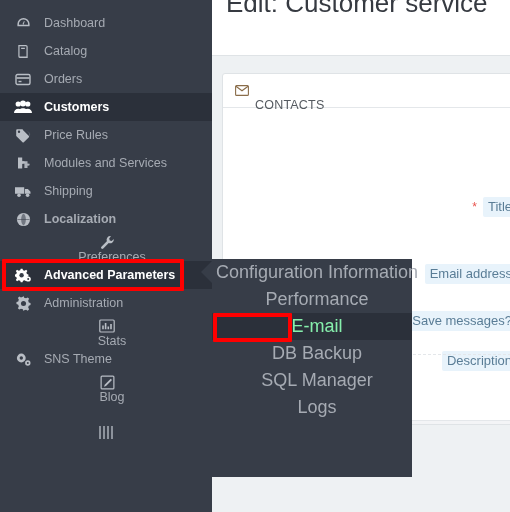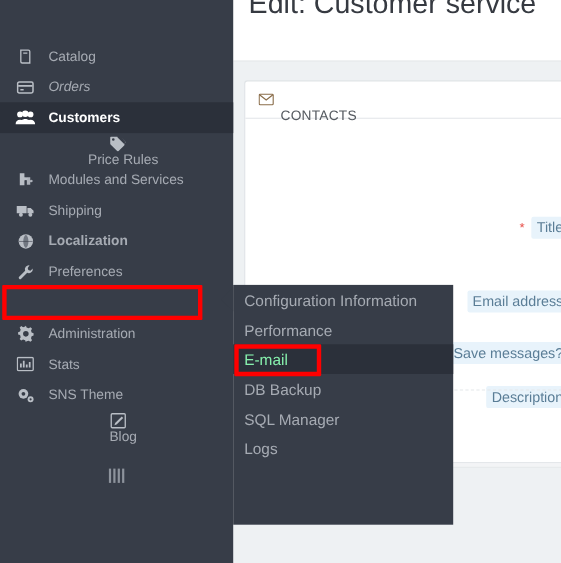--- a/index.html
+++ b/index.html
@@ -78,23 +78,24 @@
     width: 0; height: 0;
     border-top: 11px solid transparent;
     border-bottom: 11px solid transparent;
     border-right: 11px solid #373d48;
   }
   .sub-item {
     height: 27px;
     display: flex; align-items: center;
     padding-left: 10px;
     color: #a6abb3;
-    font-size: 14px;
+    font-size: 18px;
     white-space: nowrap;
     cursor: pointer;
+    justify-content: center;
   }
   .sub-item.hover {
     background: #2b303a;
     color: #86efac;
   }
 
   
   #main {
     position: absolute;
     left: 212px; top: 0;
@@ -181,31 +182,39 @@
   #redbox-advanced { left: 2px;   top: 259px; width: 182px; height: 32px; }
   #redbox-email    { left: 213px; top: 313px; width: 79px;  height: 29px; }
 </style>
 </head>
 <body>
 
 <div id="root">
 
   <nav id="sidebar">
 
+    <div class="nav-item" style="top: 9px; position: absolute; left: 0px; right: 0px;">
+      <span class="ico">
+        <svg width="15" height="15" viewBox="0 0 16 16" fill="currentColor">
+            <path d="M8 2a6.5 6.5 0 0 0-6.5 6.5V11h13V8.5A6.5 6.5 0 0 0 8 2zm0 1.6a4.9 4.9 0 0 1 4.9 4.9v.9H3.1v-.9A4.9 4.9 0 0 1 8 3.6zm.5 1.6L7 8.6l.9.6 1.4-3.3-.8-.7z"></path>
+          </svg>
+      </span>
+      <span class="lbl">Dashboard</span>
+    </div>
 
     <div class="nav-item" style="top: 37px; position: absolute; left: 0px; right: 0px;">
       <span class="ico">
         <svg width="14" height="15" viewBox="0 0 14 16" fill="currentColor">
             <path d="M2 1h8a2 2 0 0 1 2 2v12H4a2 2 0 0 1-2-2V1zm1.3 1.3v10.4c0 .4.3.7.7.7h6.7V3a.7.7 0 0 0-.7-.7H3.3zM5 4h4v1.2H5V4z"></path>
           </svg>
       </span>
       <span class="lbl">Catalog</span>
     </div>
 
-    <div class="nav-item" style="top: 65px; position: absolute; left: 0px; right: 0px; font-style: italic;">
+    <div class="nav-item" style="top: 65px; position: absolute; left: 0px; right: 0px;">
       <span class="ico">
         <svg width="16" height="13" viewBox="0 0 16 13" fill="none" stroke="currentColor" stroke-width="1.4">
             <rect x="1" y="1.5" width="14" height="10" rx="1.5"></rect>
             <path d="M1.5 5h13" stroke-width="1.6"></path>
             <path d="M3.5 8.5h3" stroke-width="1.4"></path>
           </svg>
       </span>
       <span class="lbl">Orders</span>
     </div>
 
@@ -214,21 +223,21 @@
         <svg width="18" height="14" viewBox="0 0 18 14" fill="currentColor">
             <circle cx="4.2" cy="4" r="2.6"></circle>
             <circle cx="13.8" cy="4" r="2.6"></circle>
             <circle cx="9" cy="3.4" r="3"></circle>
             <path d="M0 13c0-2.6 1.9-4.2 4.2-4.2S8.4 10.4 8.4 13H0zM9.6 13c0-2.6 1.9-4.2 4.2-4.2S18 10.4 18 13H9.6zM4 13c0-2.9 2.2-4.8 5-4.8s5 1.9 5 4.8H4z"></path>
           </svg>
       </span>
       <span class="lbl">Customers</span>
     </div>
 
-    <div class="nav-item" style="top: 121px; position: absolute; left: 0px; right: 0px; flex-direction: column;">
+    <div class="nav-item" style="top: 121px; position: absolute; left: 0px; right: 0px;">
       <span class="ico">
         <svg width="16" height="15" viewBox="0 0 16 15" fill="currentColor">
             <path d="M7.6 1.3H2.1c-.5 0-.9.4-.9.9v5.5c0 .2.1.5.3.6l6 6c.4.4 1 .4 1.3 0l5.1-5.1c.4-.4.4-1 0-1.3l-6-6a.9.9 0 0 0-.3-.6zM4 5a1.2 1.2 0 1 1 0-2.4A1.2 1.2 0 0 1 4 5z"></path>
             <path d="M11 1.8l4.2 4.2-1.4 2.5L15 5.6 11 1.8z" opacity=".85"></path>
           </svg>
       </span>
       <span class="lbl">Price Rules</span>
     </div>
 
     <div class="nav-item" style="top: 149px; position: absolute; left: 0px; right: 0px;">
@@ -256,41 +265,53 @@
       <span class="ico">
         <svg width="15" height="15" viewBox="0 0 16 16" fill="currentColor">
             <circle cx="8" cy="8" r="7"></circle>
             <path d="M8 1.6c-1.6 1-2.5 3.6-2.5 6.4s.9 5.4 2.5 6.4c1.6-1 2.5-3.6 2.5-6.4S9.6 2.6 8 1.6z" fill="#373d48" opacity=".55"></path>
             <path d="M1.4 8h13.2" stroke="#373d48" stroke-width="1" opacity=".55"></path>
           </svg>
       </span>
       <span class="lbl">Localization</span>
     </div>
 
-    <div class="nav-item" style="top: 233px; position: absolute; left: 0px; right: 0px;">
+    <div class="nav-item" style="top: 233px; position: absolute; left: 0px; right: 0px; flex-direction: column;">
       <span class="ico">
         <svg width="15" height="15" viewBox="0 0 16 16" fill="currentColor">
             <path d="M11.6 1.2a4 4 0 0 0-4.3 5.4L1.5 12.4a1.4 1.4 0 0 0 2 2l5.8-5.8a4 4 0 0 0 5.4-4.3l-2.2 2.2-2.1-.6-.6-2.1 1.8-2.6z"></path>
           </svg>
       </span>
       <span class="lbl">Preferences</span>
     </div>
 
+    <div class="nav-item sel" style="top: 261px; position: absolute; left: 0px; right: 0px;">
+      <span class="ico">
+        <svg width="17" height="15" viewBox="0 0 17 15" fill="currentColor">
+            <path d="M6.2 0l.5 1.5 1.6.5L9.8 1l1.3 1.3-1 1.5.5 1.6 1.5.5v1.8l-1.5.5-.5 1.6 1 1.5L9.8 12.6l-1.5-1-1.6.5L6.2 13.6H4.4l-.5-1.5-1.6-.5-1.5 1L-.5 11.3l1-1.5L0 8.2l-1.5-.5V5.9L0 5.4l.5-1.6-1-1.5L.8 1l1.5 1 1.6-.5L4.4 0h1.8z" transform="translate(1.3 .7)"></path>
+            <circle cx="6.6" cy="7.3" r="2.2" fill="#373d48"></circle>
+            <path d="M13.3 8.4l.3 1 1.1.3v1.3l-1.1.3-.3 1-1 .6-.9-.6-1 .2-.5 1h-1.2" opacity="0"></path>
+            <circle cx="13.2" cy="11" r="2.6"></circle>
+            <circle cx="13.2" cy="11" r="1" fill="#373d48"></circle>
+          </svg>
+      </span>
+      <span class="lbl">Advanced Parameters</span>
+    </div>
 
     <div class="nav-item" style="top: 289px; position: absolute; left: 0px; right: 0px;">
       <span class="ico">
         <svg width="15" height="15" viewBox="0 0 16 16" fill="currentColor">
             <path d="M8 0l.7 1.9 2 .6 1.8-1 1.5 1.5-1 1.8.6 2 1.9.7v2.1l-1.9.7-.6 2 1 1.8-1.5 1.5-1.8-1-2 .6L8 16l-.7-1.9-2-.6-1.8 1-1.5-1.5 1-1.8-.6-2L.5 8.6V6.5l1.9-.7.6-2-1-1.8L3.5.5l1.8 1 2-.6L8 0z"></path>
             <circle cx="8" cy="8" r="2.7" fill="#373d48"></circle>
           </svg>
       </span>
       <span class="lbl">Administration</span>
     </div>
 
-    <div class="nav-item" style="top: 317px; position: absolute; left: 0px; right: 0px;">
+    <div class="nav-item" style="top: 317px; position: absolute; left: 0px; right: 0px; flex-direction: column;">
       <span class="ico">
         <svg width="16" height="14" viewBox="0 0 16 14" fill="none" stroke="currentColor" stroke-width="1.2">
             <rect x=".8" y="1" width="14.4" height="12" rx="1"></rect>
             <path d="M4 10.2V6.4M6.6 10.2V4M9.3 10.2V7.4M12 10.2V5" stroke-width="1.6"></path>
           </svg>
       </span>
       <span class="lbl">Stats</span>
     </div>
 
     <div class="nav-item" style="top: 345px; position: absolute; left: 0px; right: 0px;">

